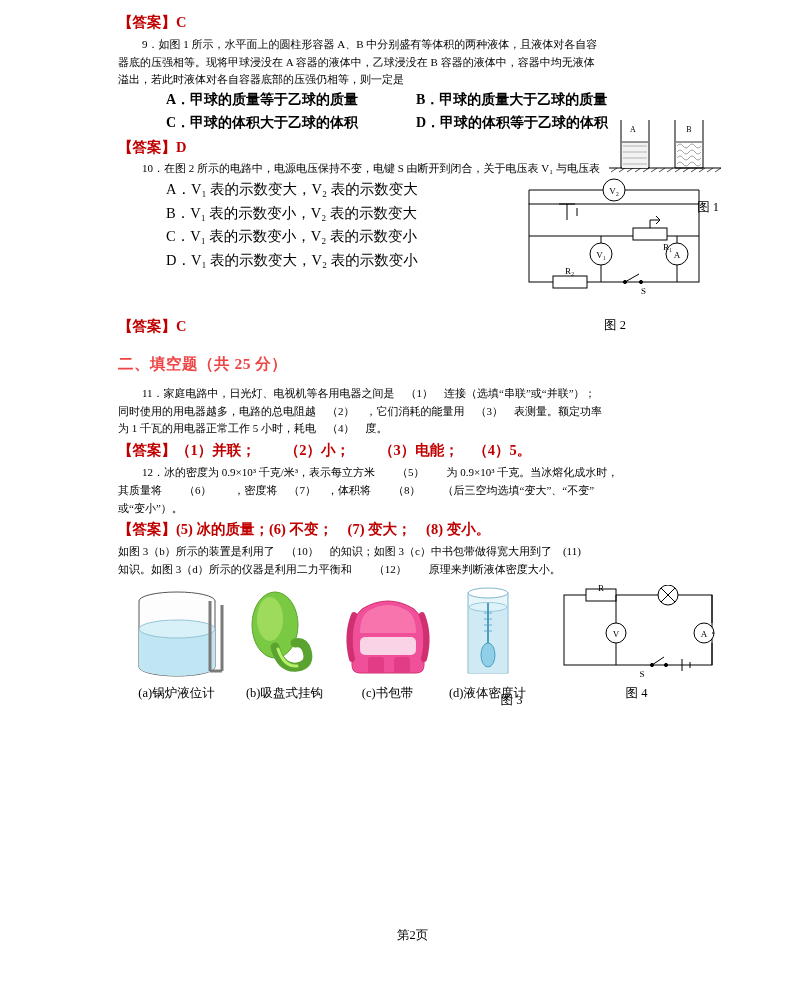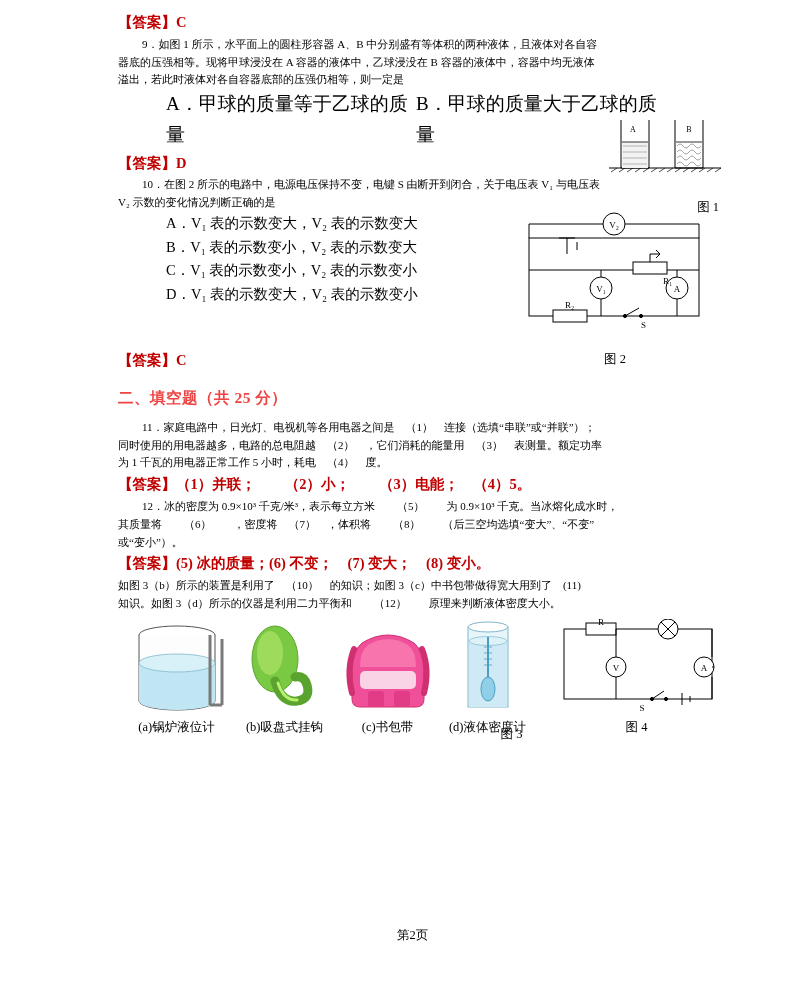--- a/index.html
+++ b/index.html
@@ -29,23 +29,24 @@
     margin: 2px 0 2px 0;
   }
   p.body {
     font-size: 11px;
     line-height: 1.62;
     margin: 0;
     text-align: justify;
   }
   .opt-row {
     display: flex;
-    font-size: 19px;
+    font-size: 14px;
     line-height: 1.62;
     padding-left: 48px;
+    font-weight: bold;
   }
   .opt-row .opt { width: 250px; }
   .opt-col {
     font-size: 14.5px;
     line-height: 1.62;
     padding-left: 48px;
   }
   .section-title {
     font-size: 15.5px;
     font-weight: bold;
@@ -97,20 +98,24 @@
   <div class="q9-wrap">
     <p class="body">
       <span style="padding-left:24px;">9．</span><span>如图 1 所示，水平面上的圆柱形容器 A、B 中分别盛有等体积的两种液体，且液体对各自容</span>
     </p>
     <p class="body">器底的压强相等。现将甲球浸没在 A 容器的液体中，乙球浸没在 B 容器的液体中，容器中均无液体</p>
     <p class="body">溢出，若此时液体对各自容器底部的压强仍相等，则一定是</p>
 
     <div class="opt-row">
       <span class="opt">A．甲球的质量等于乙球的质量</span>
       <span class="opt">B．甲球的质量大于乙球的质量</span>
+    </div>
+    <div class="opt-row">
+      <span class="opt">C．甲球的体积大于乙球的体积</span>
+      <span class="opt">D．甲球的体积等于乙球的体积</span>
     </div>
 
     <div class="fig1">
       <svg width="126" height="66" viewBox="0 0 126 66">
 
         <line x1="6" y1="56" x2="118" y2="56" stroke="#000" stroke-width="1"></line>
         <g stroke="#000" stroke-width="0.7">
           <line x1="8" y1="60" x2="14" y2="56"></line>
             <line x1="16" y1="60" x2="22" y2="56"></line>
           <line x1="24" y1="60" x2="30" y2="56"></line>
@@ -151,21 +156,20 @@
       <div class="small-cap" style="text-align:right; padding-right:10px;">图 1</div>
     </div>
   </div>
 
   <div class="ans">【答案】D</div>
 
   <div>
     <p class="body">
       <span style="padding-left:24px;">10．</span><span>在图 2 所示的电路中，电源电压保持不变，电键 S 由断开到闭合，关于电压表 V₁ 与电压表</span>
     </p>
-    <p class="body">V₂ 示数的变化情况判断正确的是</p>
 
     <div class="opt-col">A．V₁ 表的示数变大，V₂ 表的示数变大</div>
     <div class="opt-col">B．V₁ 表的示数变小，V₂ 表的示数变大</div>
     <div class="opt-col">C．V₁ 表的示数变小，V₂ 表的示数变小</div>
     <div class="opt-col">D．V₁ 表的示数变大，V₂ 表的示数变小</div>
 
     <div class="fig2-wrap">
       <div>
         <svg width="200" height="120" viewBox="0 0 200 120">
           <g fill="none" stroke="#000" stroke-width="1">

